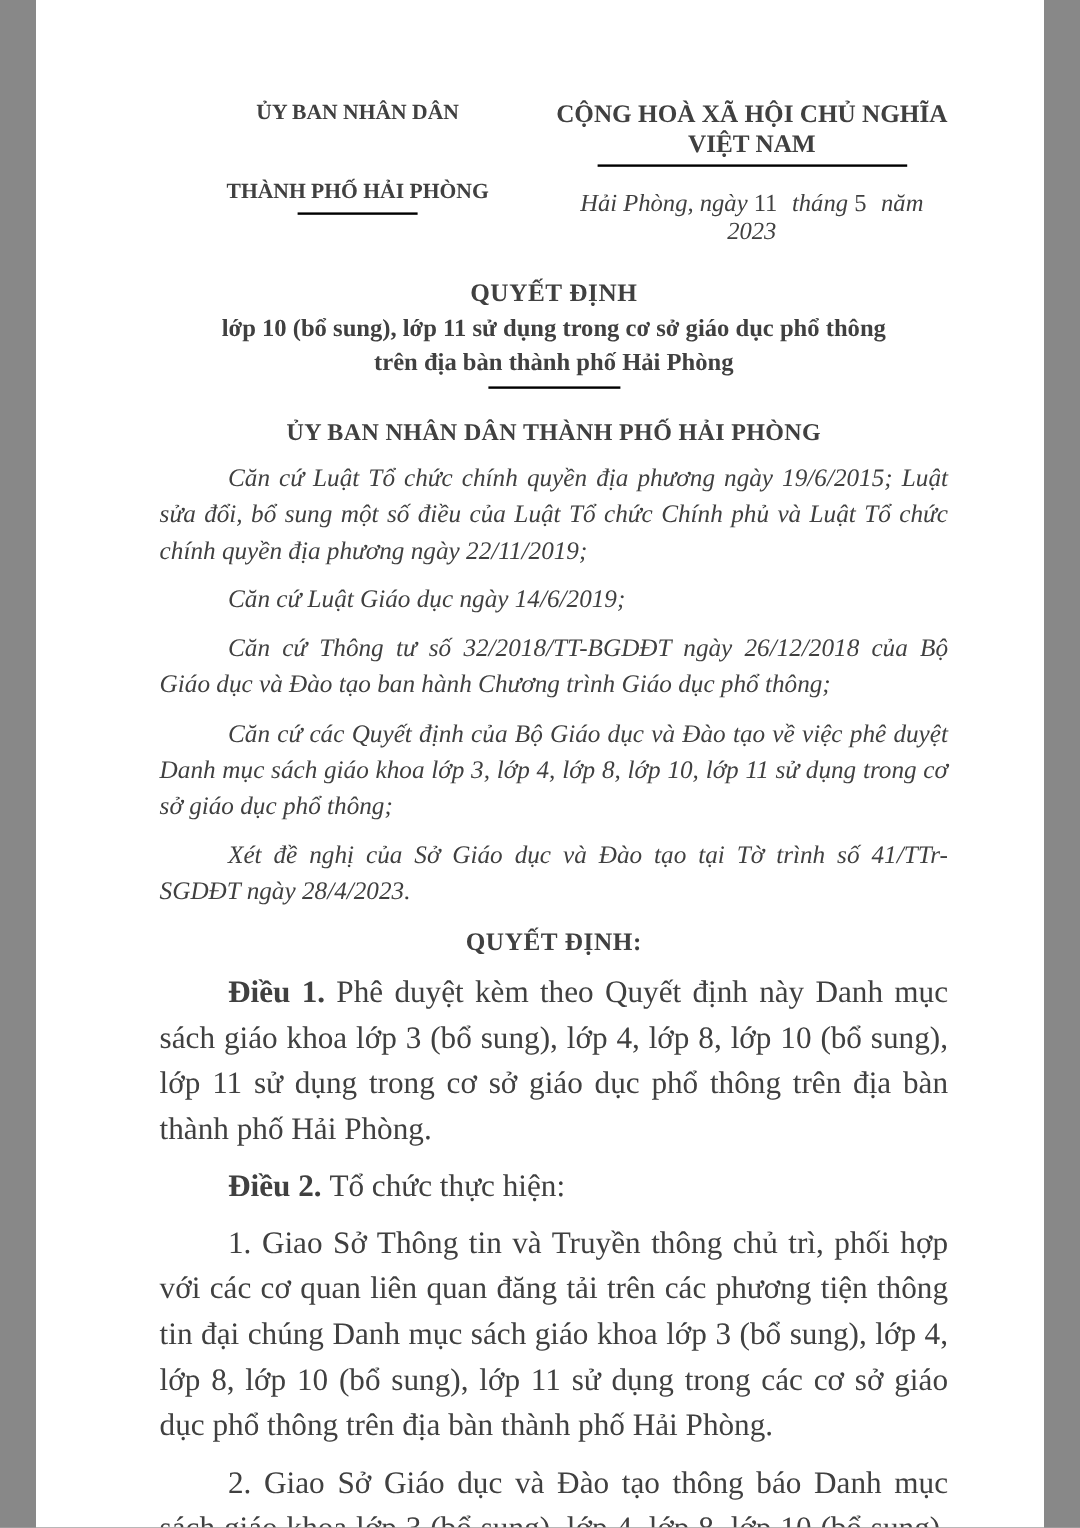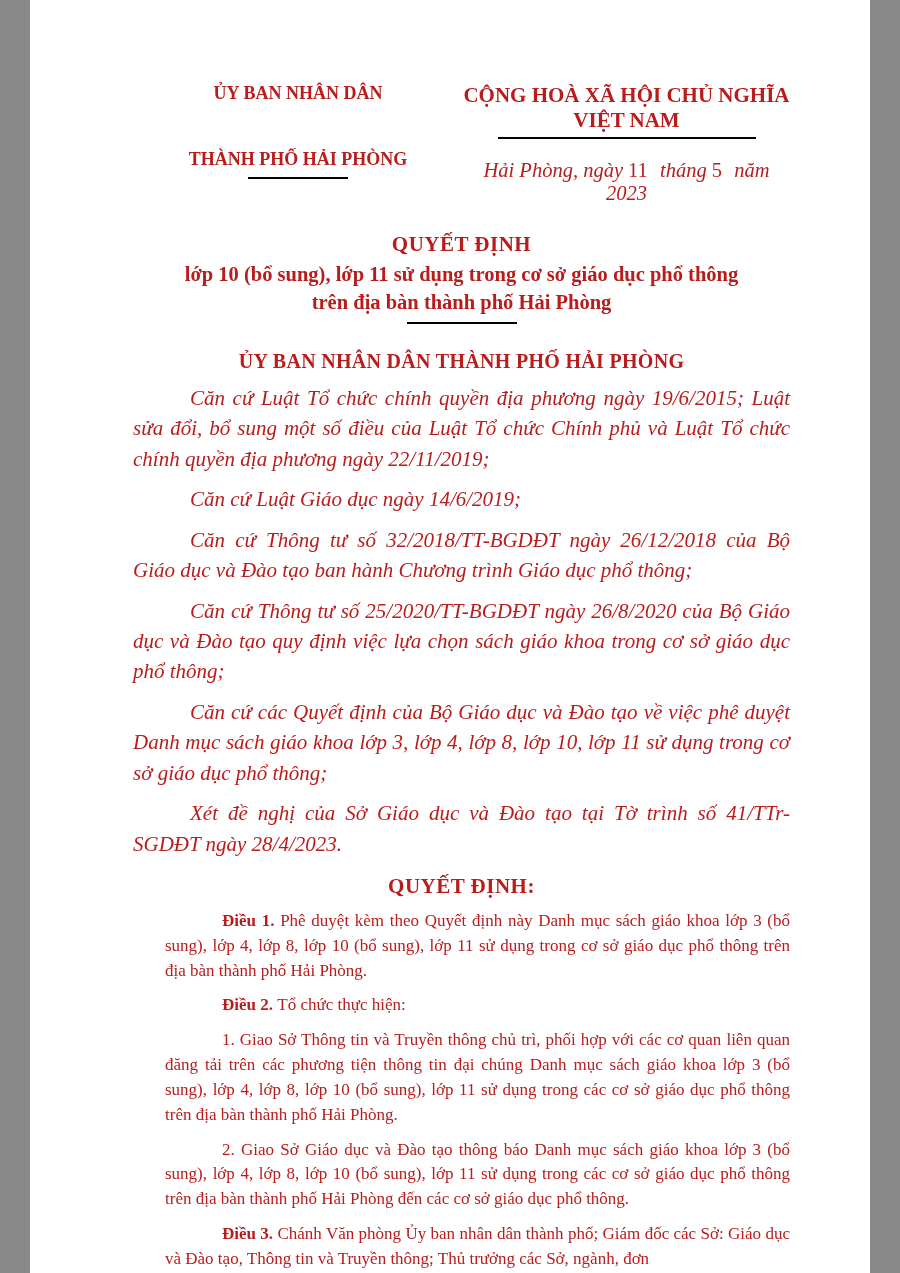--- a/index.html
+++ b/index.html
@@ -2,21 +2,21 @@
 <html lang="vi"><head>
 <meta charset="utf-8">
 <style>
   * { margin: 0; padding: 0; box-sizing: border-box; }
   html, body { background: #888; }
   .doc {
     width: 840px;
     height: 1273px;
     margin: 0 auto;
     background: #ffffff;
-    color: #b91c1c;
+    color: #404040;
     font-family: "Liberation Serif", "DejaVu Serif", serif;
     padding: 83px 80px 0 103px;
     overflow: hidden;
   }
   
   .hdr { display: flex; align-items: flex-start; }
   .hdr-left  { width: 330px; text-align: center; }
   .hdr-right { flex: 1; text-align: center; }
   .org-line1 { font-size: 18px; font-weight: bold; line-height: 1.22; }
   .org-line2 { font-size: 18px; font-weight: bold; line-height: 1.22; margin-top: 44px; }
@@ -39,26 +39,25 @@
   .preamble p {
     font-style: italic;
     font-size: 21px;
     line-height: 1.45;
     text-align: justify;
     text-indent: 57px;
     margin-top: 10px;
   }
   .decision-h { text-align: center; font-weight: bold; font-size: 21px; margin-top: 15px; letter-spacing: 0.5px; }
   .articles p {
-    font-size: 17px;
+    font-size: 26px;
     line-height: 1.46;
     text-align: justify;
     text-indent: 57px;
     margin-top: 10px;
-    margin-left: 32px;
   }
 </style>
 </head>
 <body>
 
 <div class="doc">
 
   <div class="hdr">
     <div class="hdr-left">
       <div class="org-line1">ỦY BAN NHÂN DÂN</div>
@@ -87,21 +86,20 @@
     </div>
     <div class="rule-title"></div>
   </div>
 
   <div class="issuer">ỦY BAN NHÂN DÂN THÀNH PHỐ HẢI PHÒNG</div>
 
   <div class="preamble">
     <p>Căn cứ Luật Tổ chức chính quyền địa phương ngày 19/6/2015; Luật sửa đổi, bổ sung một số điều của Luật Tổ chức Chính phủ và Luật Tổ chức chính quyền địa phương ngày 22/11/2019;</p>
     <p>Căn cứ Luật Giáo dục ngày 14/6/2019;</p>
     <p>Căn cứ Thông tư số 32/2018/TT-BGDĐT ngày 26/12/2018 của Bộ Giáo dục và Đào tạo ban hành Chương trình Giáo dục phổ thông;</p>
-    <p>Căn cứ Thông tư số 25/2020/TT-BGDĐT ngày 26/8/2020 của Bộ Giáo dục và Đào tạo quy định việc lựa chọn sách giáo khoa trong cơ sở giáo dục phổ thông;</p>
     <p>Căn cứ các Quyết định của Bộ Giáo dục và Đào tạo về việc phê duyệt Danh mục sách giáo khoa lớp 3, lớp 4, lớp 8, lớp 10, lớp 11 sử dụng trong cơ sở giáo dục phổ thông;</p>
     <p>Xét đề nghị của Sở Giáo dục và Đào tạo tại Tờ trình số 41/TTr-SGDĐT ngày 28/4/2023.</p>
   </div>
 
   <div class="decision-h">QUYẾT ĐỊNH:</div>
 
   <div class="articles">
     <p><b>Điều 1. </b><span>Phê duyệt kèm theo Quyết định này Danh mục sách giáo khoa lớp 3 (bổ sung), lớp 4, lớp 8, lớp 10 (bổ sung), lớp 11 sử dụng trong cơ sở giáo dục phổ thông trên địa bàn thành phố Hải Phòng.</span></p>
     <p><b>Điều 2. </b><span>Tổ chức thực hiện:</span></p>
     <p><b></b><span>1. Giao Sở Thông tin và Truyền thông chủ trì, phối hợp với các cơ quan liên quan đăng tải trên các phương tiện thông tin đại chúng Danh mục sách giáo khoa lớp 3 (bổ sung), lớp 4, lớp 8, lớp 10 (bổ sung), lớp 11 sử dụng trong các cơ sở giáo dục phổ thông trên địa bàn thành phố Hải Phòng.</span></p>

